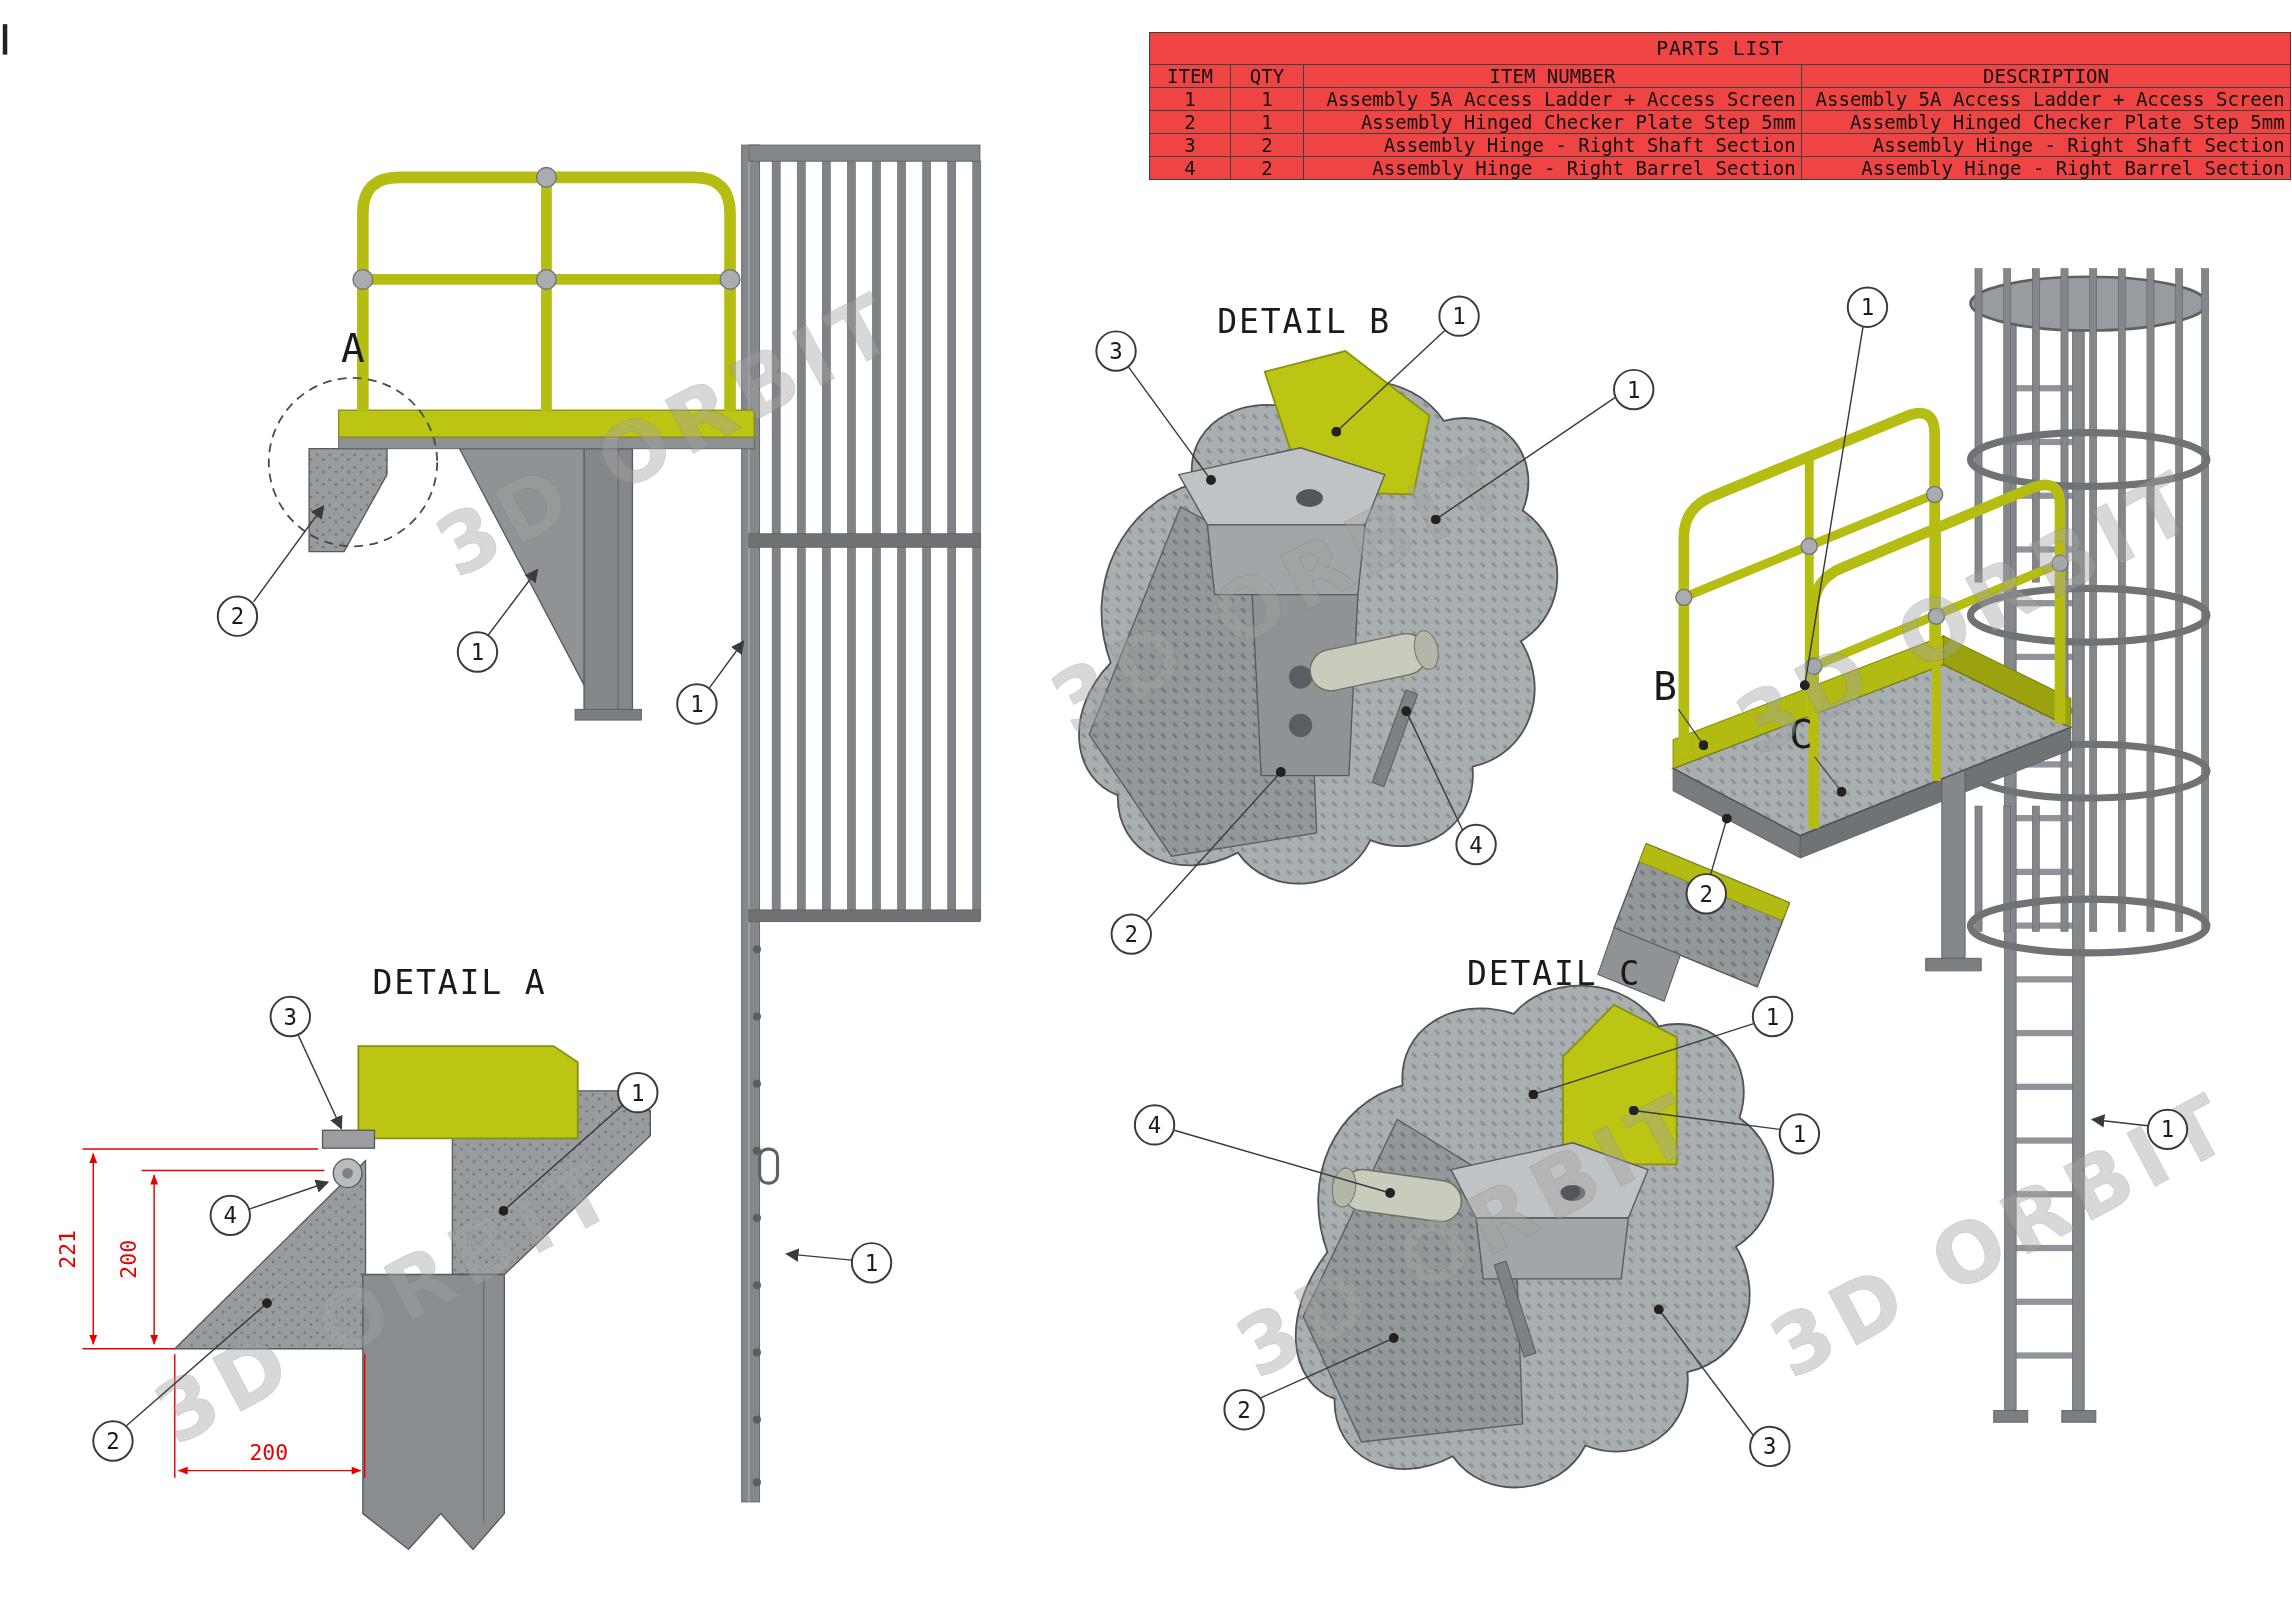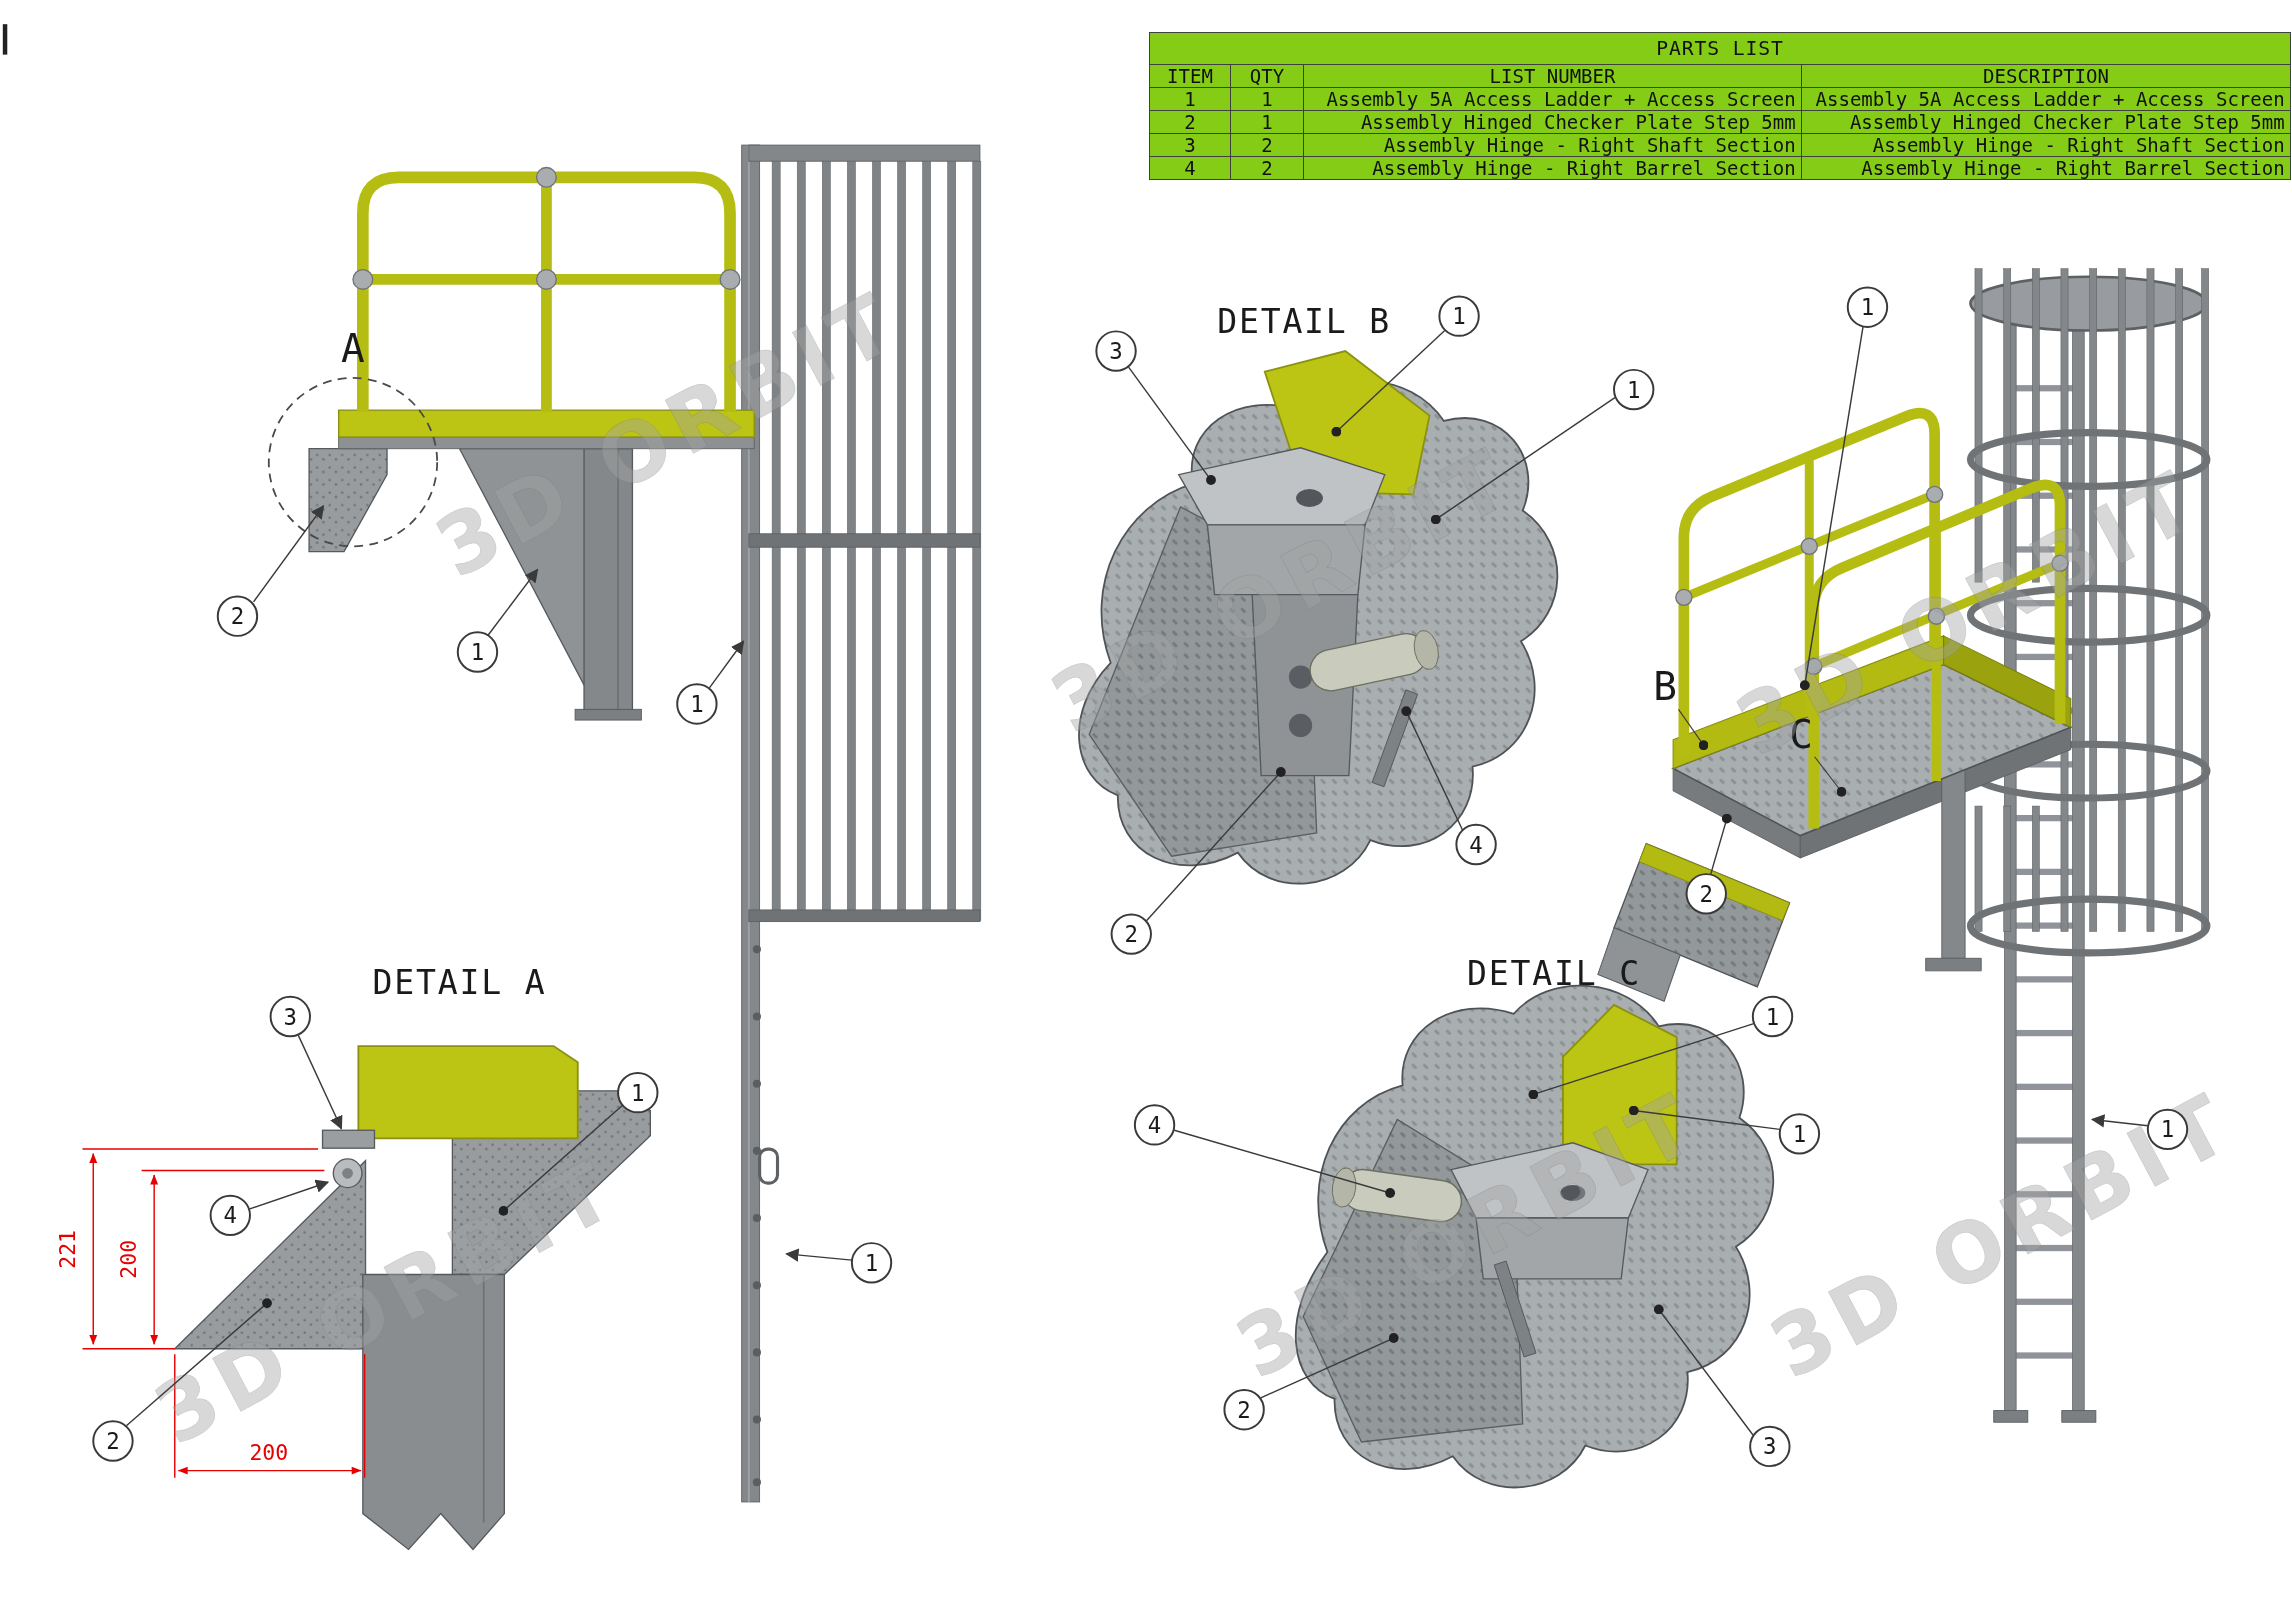--- a/index.html
+++ b/index.html
@@ -17,21 +17,21 @@
   .leader{stroke:#3a3a3a;stroke-width:1.6;fill:none}
   .thinleader{stroke:#3a3a3a;stroke-width:1.2;fill:none}
   .dimline{stroke:#e60000;stroke-width:1.6;fill:none}
   .dimtxt{font-size:24px;fill:#e60000;text-anchor:middle}
   .wm{font-size:92px;font-weight:bold;letter-spacing:10px;text-anchor:middle;
       fill:#a3a4a4;stroke:#838484;stroke-width:.8;opacity:.42;
       font-family:"DejaVu Sans",sans-serif}
 
   
   .parts-list{position:absolute;left:1149px;top:32px;width:1141px;border-collapse:collapse;
-      font-family:"DejaVu Sans Mono",monospace;font-size:19px;color:#111;background:#84cc16;
+      font-family:"DejaVu Sans Mono",monospace;font-size:19px;color:#111;background:#ef4444;
       table-layout:fixed;z-index:5}
   .parts-list td{border:1.3px solid #3f3f3f;text-align:center;height:16px;padding:0 5.4px;
       overflow:hidden;white-space:nowrap}
   .parts-list tr.title-row td{font-size:19.7px;height:32px;letter-spacing:0.9px}
   .parts-list td.l{text-align:right;padding-left:9px}
 </style>
 </head>
 <body>
 
 <div class="sheet">
@@ -428,21 +428,21 @@
         <col style="width:498px">
         <col style="width:489px">
   </colgroup>
   <tbody>
   <tr class="title-row">
     <td colspan="4">PARTS LIST</td>
   </tr>
   <tr class="header-row">
     <td>ITEM</td>
     <td>QTY</td>
-    <td>LIST NUMBER</td>
+    <td>ITEM NUMBER</td>
     <td>DESCRIPTION</td>
   </tr>
   <tr>
     <td>1</td>
     <td>1</td>
     <td class="l">Assembly_5A Access Ladder + Access Screen</td>
     <td class="l">Assembly_5A Access Ladder + Access Screen</td>
   </tr>
   <tr>
     <td>2</td>

